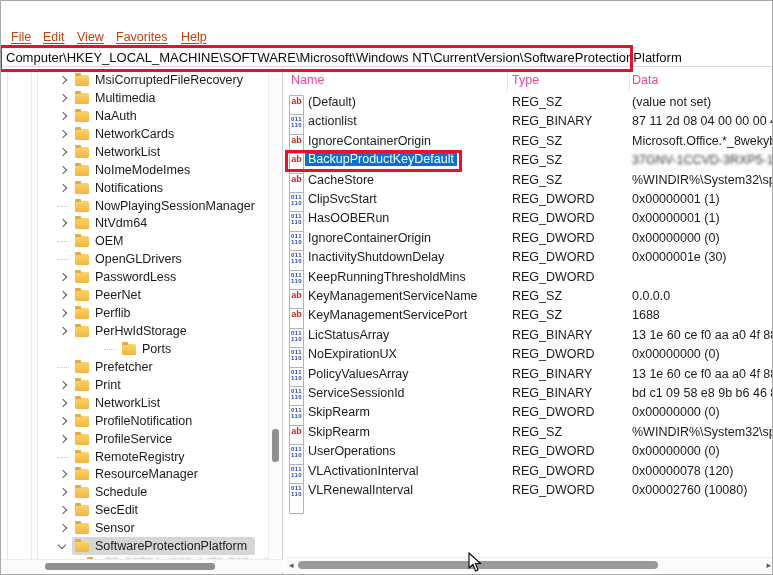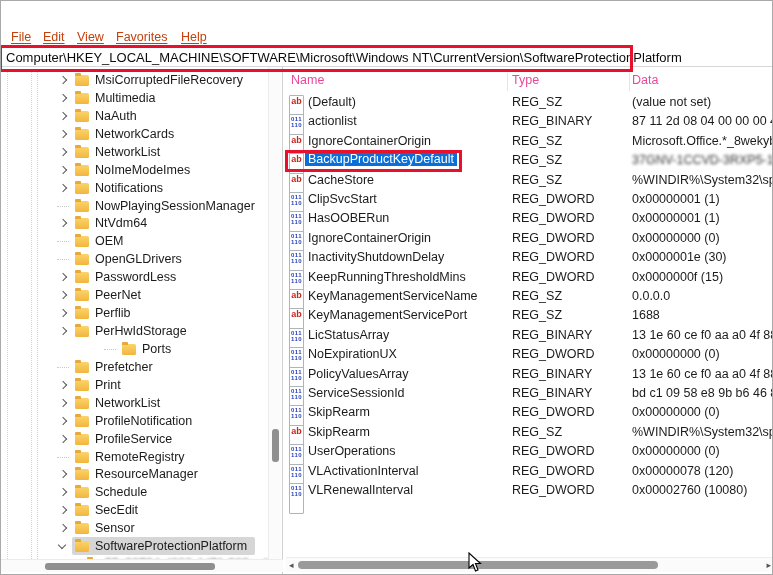--- a/index.html
+++ b/index.html
@@ -356,21 +356,20 @@
           <span class="cell-type">REG_DWORD</span>
           <span class="cell-data">0x0000001e (30)</span>
         </div>
         <div class="list-row" style="top: 174.6px;">
           <span class="vicon bin">
             <div>011</div>
             <div>110</div>
           </span>
           <span class="cell-name">KeepRunningThresholdMins</span>
           <span class="cell-type">REG_DWORD</span>
-          <span class="cell-data">0x0000000f (15)</span>
         </div>
         <div class="list-row" style="top: 194px;">
           <span class="vicon str">ab</span>
           <span class="cell-name">KeyManagementServiceName</span>
           <span class="cell-type">REG_SZ</span>
           <span class="cell-data">0.0.0.0</span>
         </div>
         <div class="list-row" style="top: 213.4px;">
           <span class="vicon str">ab</span>
           <span class="cell-name">KeyManagementServicePort</span>

